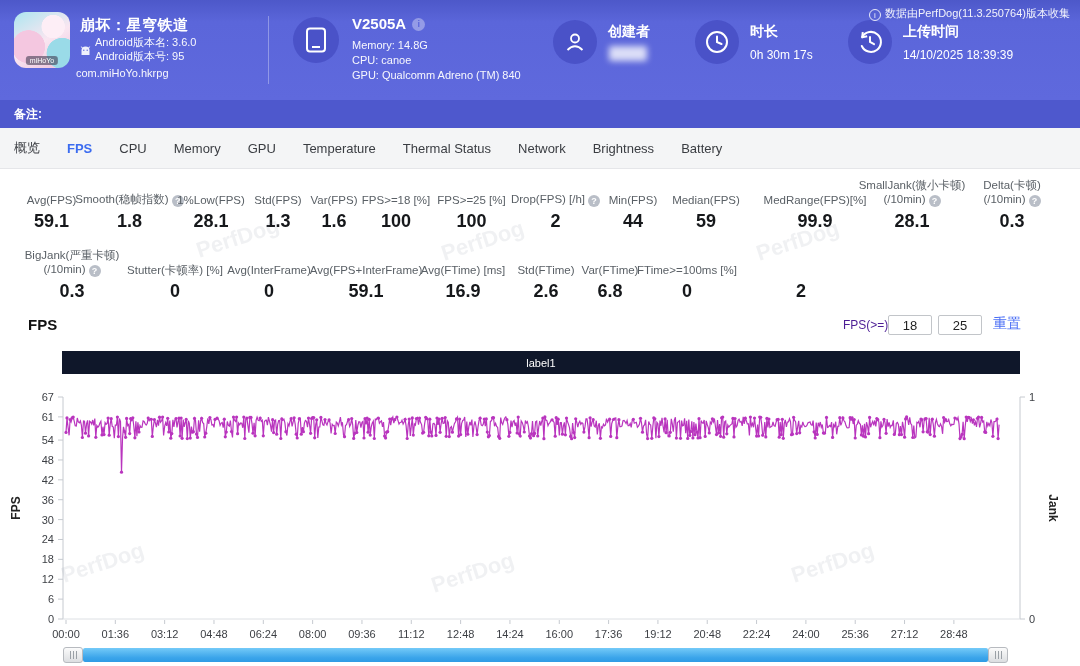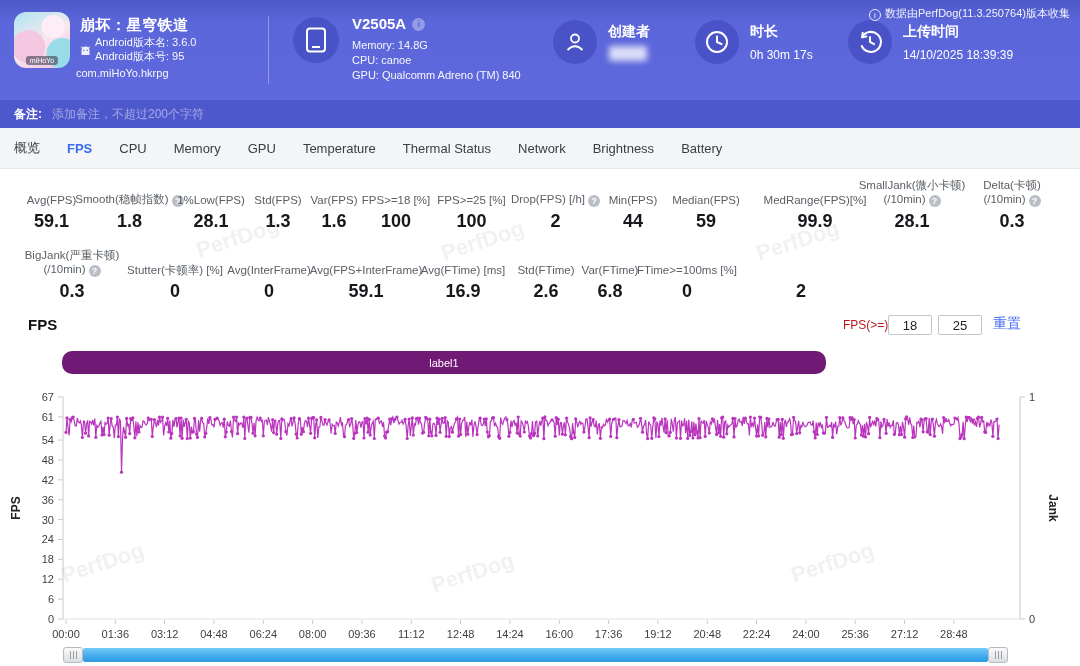--- a/index.html
+++ b/index.html
@@ -63,31 +63,31 @@
   .stat-label{font-size:11.5px;color:#5a6066;text-align:center;line-height:1.22;
               min-height:29px;display:flex;flex-direction:column;justify-content:flex-end;white-space:nowrap;}
   .stat-value{font-size:18px;font-weight:bold;color:#16181b;margin-top:4px;}
   .help{display:inline-block;width:12px;height:12px;border-radius:50%;background:#b9bec7;
         color:#fff;font-size:9px;line-height:12px;text-align:center;margin-left:3px;
         vertical-align:-1px;cursor:pointer;}
   .help::before{content:"?";font-weight:bold;}
 
   
   #fps-title{left:28px;top:316px;font-size:15px;font-weight:bold;color:#111;}
-  #fps-filter-label{left:843px;top:318px;font-size:12px;color:#b91c1c;}
+  #fps-filter-label{left:843px;top:318px;font-size:12px;color:#4c1d95;}
   .thr-input{position:absolute;width:44px;height:20px;border:1px solid #c2c5c9;border-radius:2px;
              text-align:center;font-size:13px;color:#222;padding:0;background:#fff;
              font-family:"Liberation Sans",sans-serif;}
   #thr1{left:888px;top:315px;}
   #thr2{left:938px;top:315px;}
   #reset-link{left:993px;top:315px;font-size:14px;color:#4a6ef5;cursor:pointer;text-decoration:none;}
 
   
-  #label-bar{left:62px;top:351px;width:764px;height:23px;background:#701a75;color:#fff;
-             font-size:11px;display:flex;align-items:center;justify-content:center;border-radius:10px;}
+  #label-bar{left:62px;top:351px;width:958px;height:23px;background:#0f172a;color:#fff;
+             font-size:11px;display:flex;align-items:center;justify-content:center;}
   #chart-svg{left:0;top:380px;}
 
   
   #scrollbar{left:63px;top:647px;width:945px;height:16px;}
   .sb-handle{position:absolute;top:0;width:20px;height:16px;border:1px solid #b7babf;
              border-radius:3px;background:linear-gradient(180deg,#fbfbfb,#dcdee1);
              display:flex;align-items:center;justify-content:center;cursor:ew-resize;}
   .sb-grip{width:1px;height:8px;background:#9aa0a6;box-shadow:3px 0 0 #9aa0a6,-3px 0 0 #9aa0a6;}
   #sb-left{left:0;}
   #sb-right{right:0;}
@@ -160,21 +160,20 @@
         </svg>
     </div>
     <div class="abs" style="left:903px;top:23px;font-size:14px;font-weight:bold;">上传时间</div>
     <div class="abs" style="left:903px;top:48px;font-size:12px;">14/10/2025 18:39:39</div>
 
     <div id="collector-note" class="abs"><i class="note-i">i</i><span>数据由PerfDog(11.3.250764)版本收集</span></div>
   </div>
 
   <div id="remark-bar" class="abs">
     <span id="remark-label">备注:</span>
-    <input id="remark-input" placeholder="添加备注，不超过200个字符" style="">
   </div>
 
   <div id="tab-bar" class="abs">
       <span class="tab">概览</span>
       <span class="tab active">FPS</span>
       <span class="tab">CPU</span>
       <span class="tab">Memory</span>
       <span class="tab">GPU</span>
       <span class="tab">Temperature</span>
       <span class="tab">Thermal Status</span>

